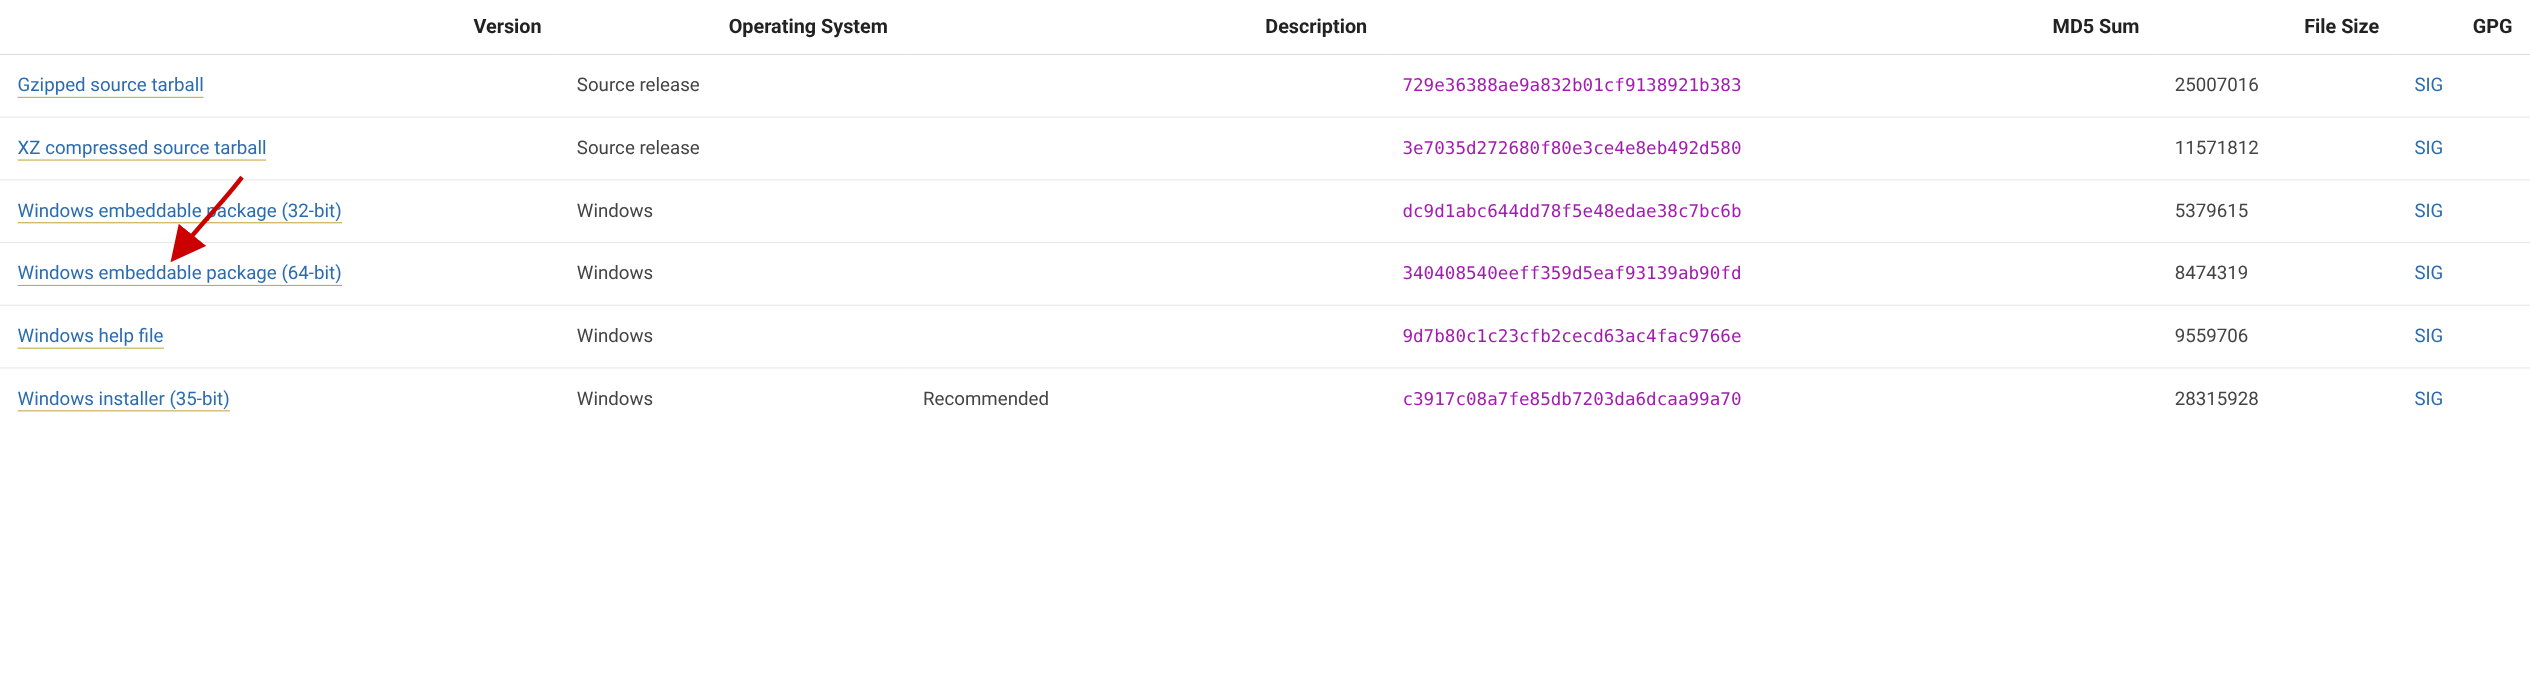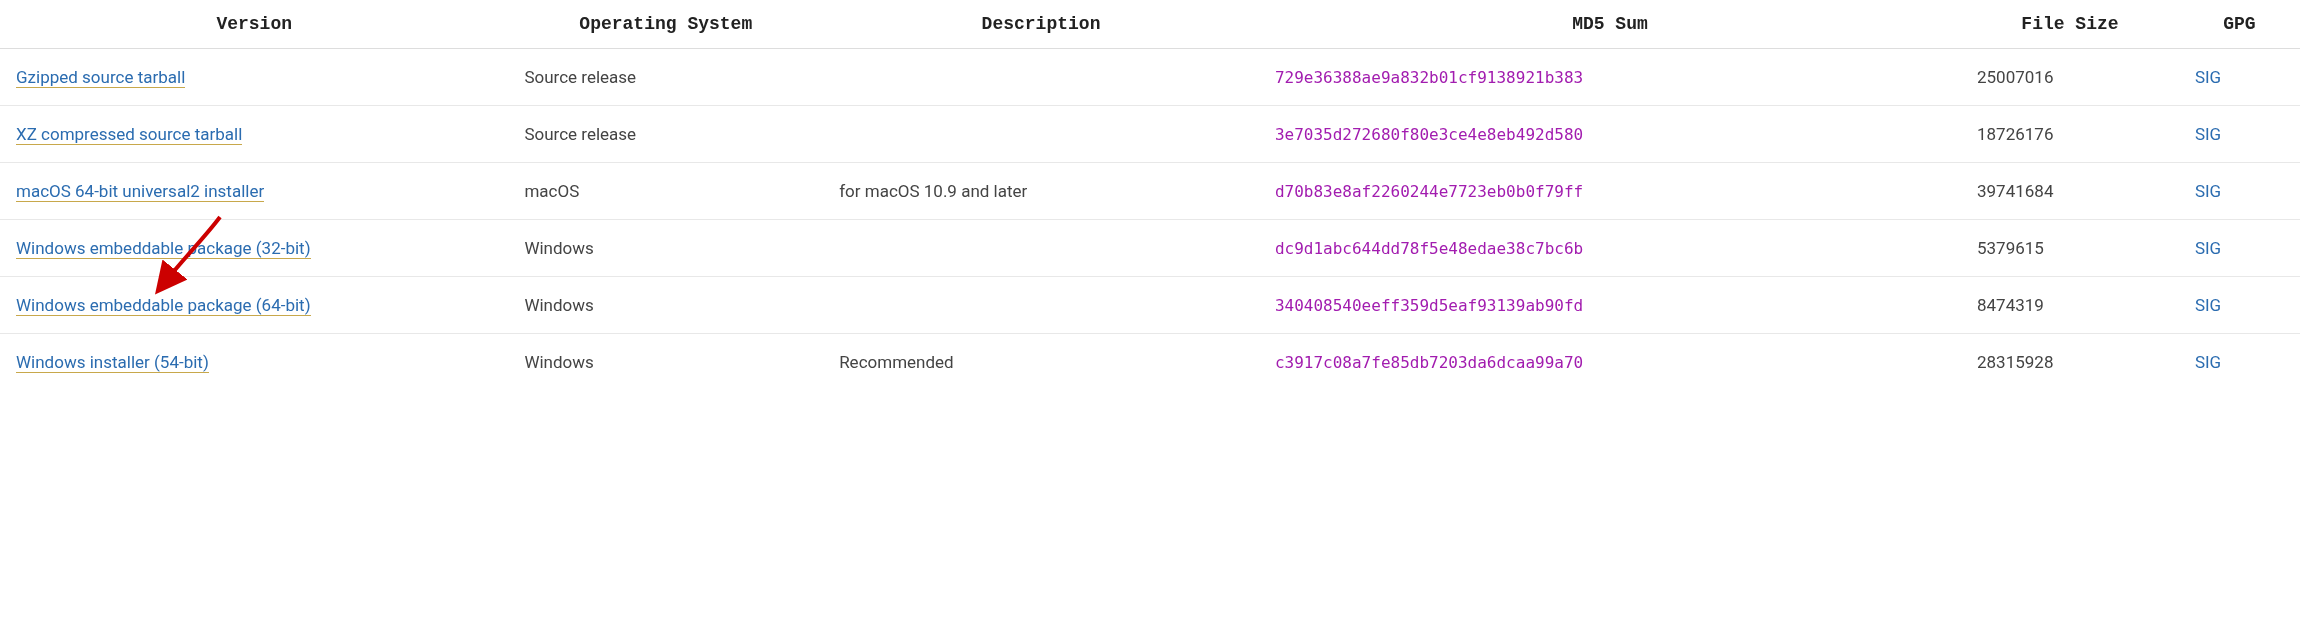--- a/index.html
+++ b/index.html
@@ -19,27 +19,26 @@
       width: 2300px;
       padding: 0;
     }
 
     table {
       width: 100%;
       border-collapse: collapse;
     }
 
     thead th {
-      text-align: center;
+      text-align: right;
       font-weight: 700;
       font-size: 18px;
       padding: 14px 16px;
       color: #222;
       border-bottom: 1px solid #ddd;
-      font-family: Liberation Mono, monospace;
     }
 
     tbody tr {
       border-bottom: 1px solid #e8e8e8;
     }
 
     tbody tr:last-child {
       border-bottom: none;
     }
 
@@ -117,29 +116,21 @@
           <td class="desc-col"></td>
           <td class="md5-col"><span class="md5-text">729e36388ae9a832b01cf9138921b383</span></td>
           <td class="size-col">25007016</td>
           <td class="gpg-col"><a href="#" class="sig-link">SIG</a></td>
         </tr>
         <tr class="row-with-arrow">
           <td class="version-col"><a href="#" class="version-link">XZ compressed source tarball</a></td>
           <td class="os-col">Source release</td>
           <td class="desc-col"></td>
           <td class="md5-col"><span class="md5-text">3e7035d272680f80e3ce4e8eb492d580</span></td>
-          <td class="size-col">18726176</td>
-          <td class="gpg-col"><a href="#" class="sig-link">SIG</a></td>
-        </tr>
-        <tr class="row-with-arrow">
-          <td class="version-col"><a href="#" class="version-link">macOS 64-bit universal2 installer</a></td>
-          <td class="os-col">macOS</td>
-          <td class="desc-col">for macOS 10.9 and later</td>
-          <td class="md5-col"><span class="md5-text">d70b83e8af2260244e7723eb0b0f79ff</span></td>
-          <td class="size-col">39741684</td>
+          <td class="size-col">11571812</td>
           <td class="gpg-col"><a href="#" class="sig-link">SIG</a></td>
         </tr>
         <tr class="row-with-arrow">
           <td class="version-col"><a href="#" class="version-link">Windows embeddable package (32-bit)</a></td>
           <td class="os-col">Windows</td>
           <td class="desc-col"></td>
           <td class="md5-col"><span class="md5-text">dc9d1abc644dd78f5e48edae38c7bc6b</span></td>
           <td class="size-col">5379615</td>
           <td class="gpg-col"><a href="#" class="sig-link">SIG</a></td>
         </tr>
@@ -152,21 +143,29 @@
               </defs>
               <path d="M 65 0 C 50 20 30 40 10 65" stroke="#cc0000" stroke-width="4" fill="none" marker-end="url(#arrowhead-4)"></path>
             </svg><a href="#" class="version-link">Windows embeddable package (64-bit)</a></td>
           <td class="os-col">Windows</td>
           <td class="desc-col"></td>
           <td class="md5-col"><span class="md5-text">340408540eeff359d5eaf93139ab90fd</span></td>
           <td class="size-col">8474319</td>
           <td class="gpg-col"><a href="#" class="sig-link">SIG</a></td>
         </tr>
         <tr class="row-with-arrow">
-          <td class="version-col"><a href="#" class="version-link">Windows installer (54-bit)</a></td>
+          <td class="version-col"><a href="#" class="version-link">Windows help file</a></td>
+          <td class="os-col">Windows</td>
+          <td class="desc-col"></td>
+          <td class="md5-col"><span class="md5-text">9d7b80c1c23cfb2cecd63ac4fac9766e</span></td>
+          <td class="size-col">9559706</td>
+          <td class="gpg-col"><a href="#" class="sig-link">SIG</a></td>
+        </tr>
+        <tr class="row-with-arrow">
+          <td class="version-col"><a href="#" class="version-link">Windows installer (35-bit)</a></td>
           <td class="os-col">Windows</td>
           <td class="desc-col">Recommended</td>
           <td class="md5-col"><span class="md5-text">c3917c08a7fe85db7203da6dcaa99a70</span></td>
           <td class="size-col">28315928</td>
           <td class="gpg-col"><a href="#" class="sig-link">SIG</a></td>
         </tr>
       </tbody>
   </table>
 </div>
 

